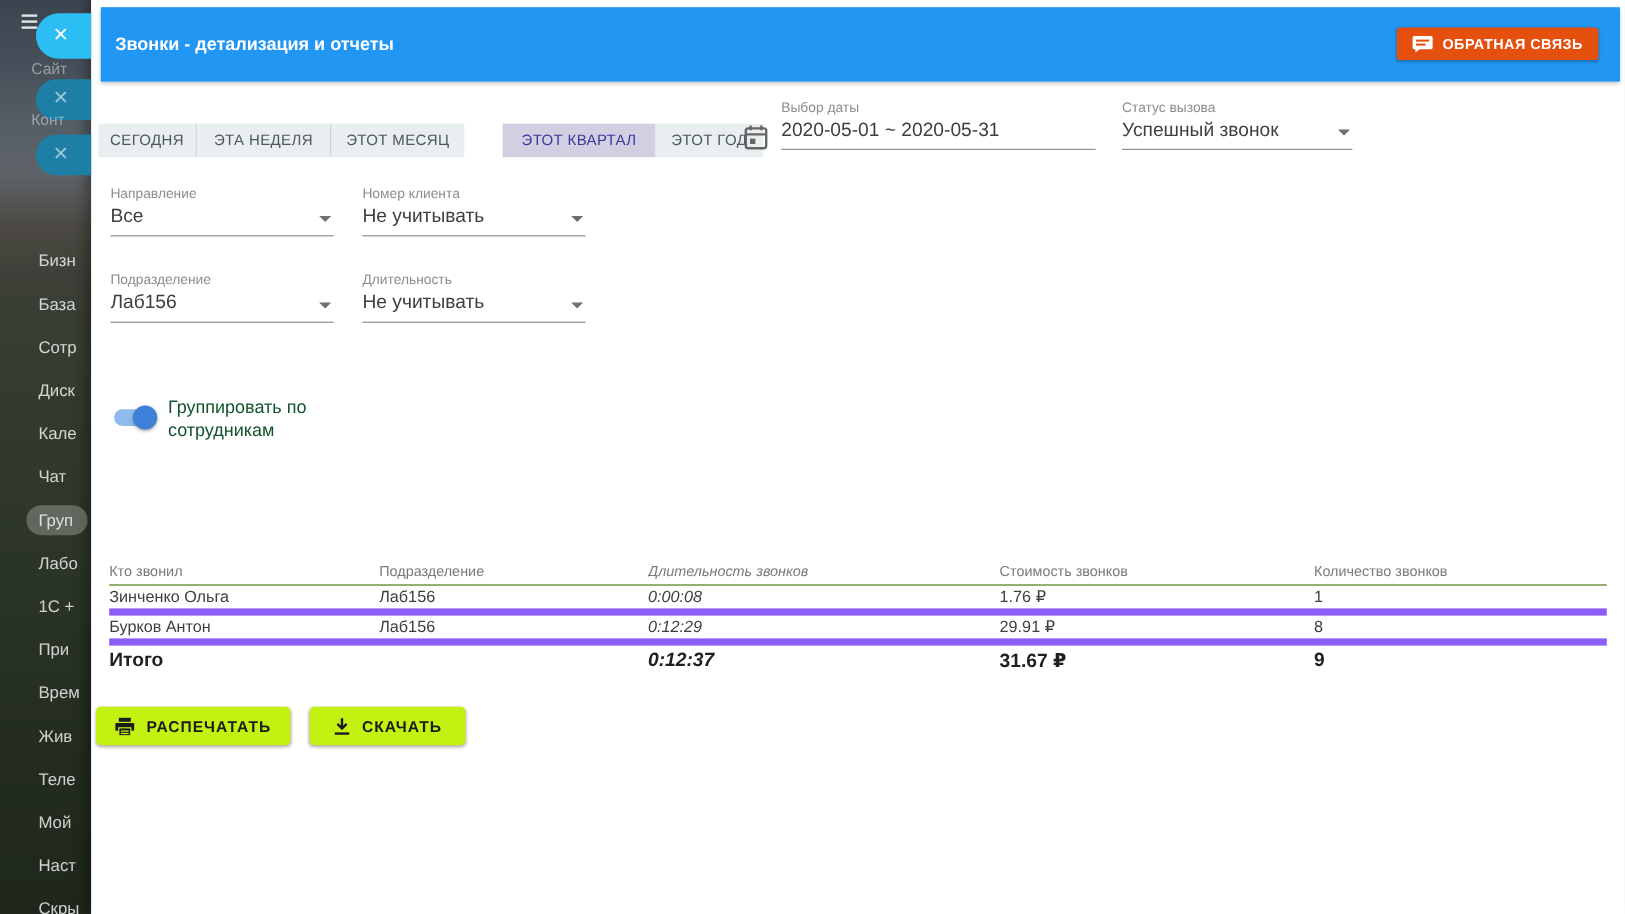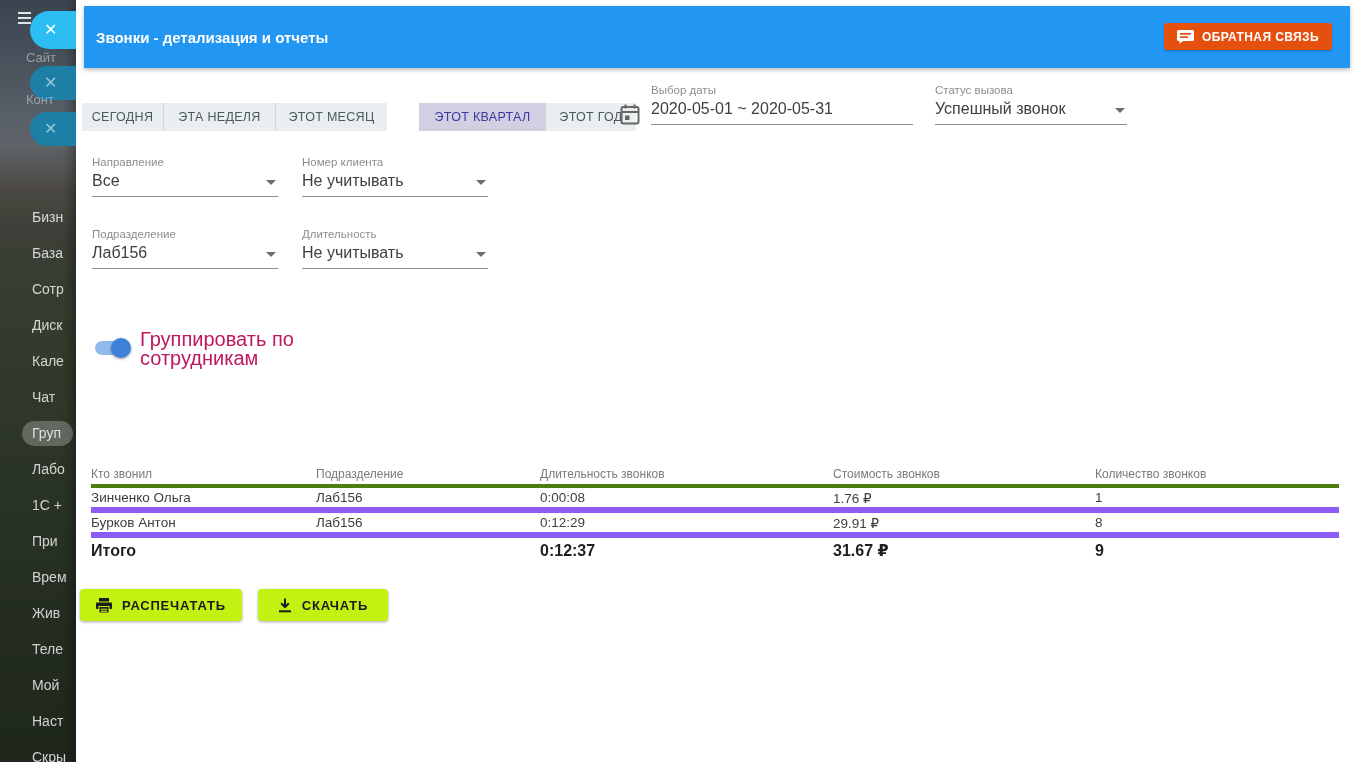--- a/index.html
+++ b/index.html
@@ -74,28 +74,28 @@
   .f-dur    { left:226px; top:228px; width:186px; }
   .cal-icon { position:absolute; left:544px; top:104px; cursor:pointer; }
 
   
   .toggle { position:absolute; left:19px; top:340px; width:37px; height:16px; cursor:pointer; }
   .toggle .track { position:absolute; left:0; top:1px; width:34px; height:14px;
     border-radius:7px; background:#8fbbec; }
   .toggle .knob { position:absolute; left:16px; top:-2px; width:20px; height:20px;
     border-radius:50%; background:#3c80d8; box-shadow:0 1px 3px rgba(0,0,0,0.4); }
   .toggle-label { position:absolute; left:64px; top:330px; width:160px;
-    font-size:20px; line-height:19px; color:#be185d; }
+    font-size:15px; line-height:19px; color:#14532d; }
 
   
   .rtable { position:absolute; left:15px; top:464px; width:1248px; }
   .rrow { display:flex; align-items:center; }
   .rrow > span { flex:0 0 auto; padding-right:8px; overflow:hidden; white-space:nowrap; }
-  .c0{width:225px;} .c1{width:224px;} .c2{width:293px;} .c3{width:262px;} .c4{flex:1 1 auto;}
-  .rhead { height:24px; border-bottom:4px solid #4d7c0f; }
+  .c0{width:225px;} .c1{width:224px;} .c2{width:293px;font-style:italic;} .c3{width:262px;} .c4{flex:1 1 auto;}
+  .rhead { height:24px; border-bottom:1px solid #4d7c0f; }
   .rhead span { font-size:12px; color:#7a7a7a; }
   .rdata { height:25px; border-bottom:6px solid #8b5cf6; }
   .rdata span { font-size:13.5px; color:#3e3e3e; }
   .rtotal { height:25px; }
   .rtotal span { font-size:16px; font-weight:bold; color:#1f1f1f; }
 
   
   .act-btn { position:absolute; top:589px; height:32px; background:#c3f112; border:none;
     border-radius:4px; display:flex; align-items:center; justify-content:center; gap:10px;
     cursor:pointer; box-shadow:0 1px 3px rgba(0,0,0,0.35); }

